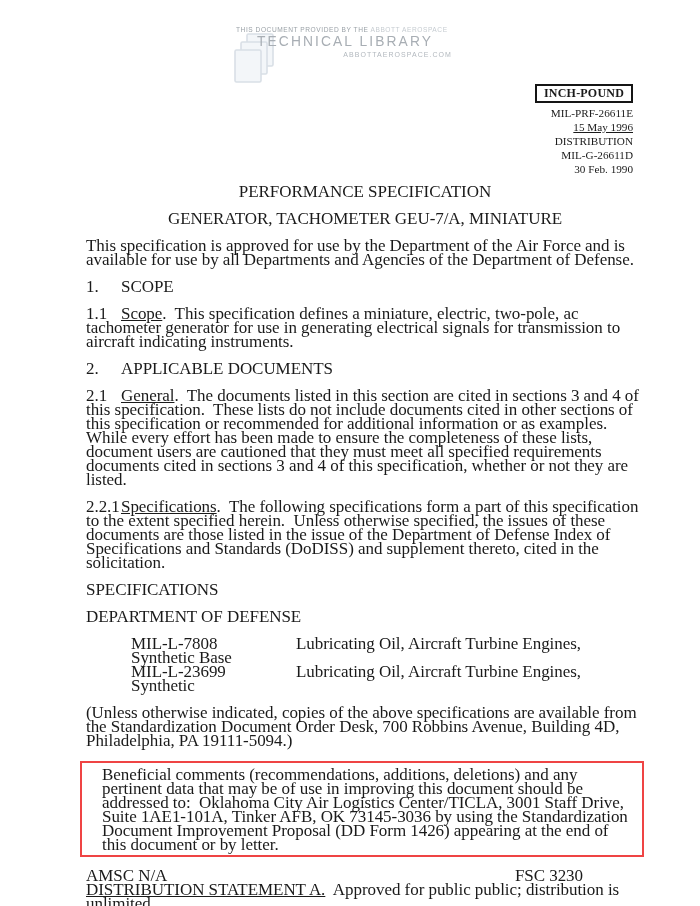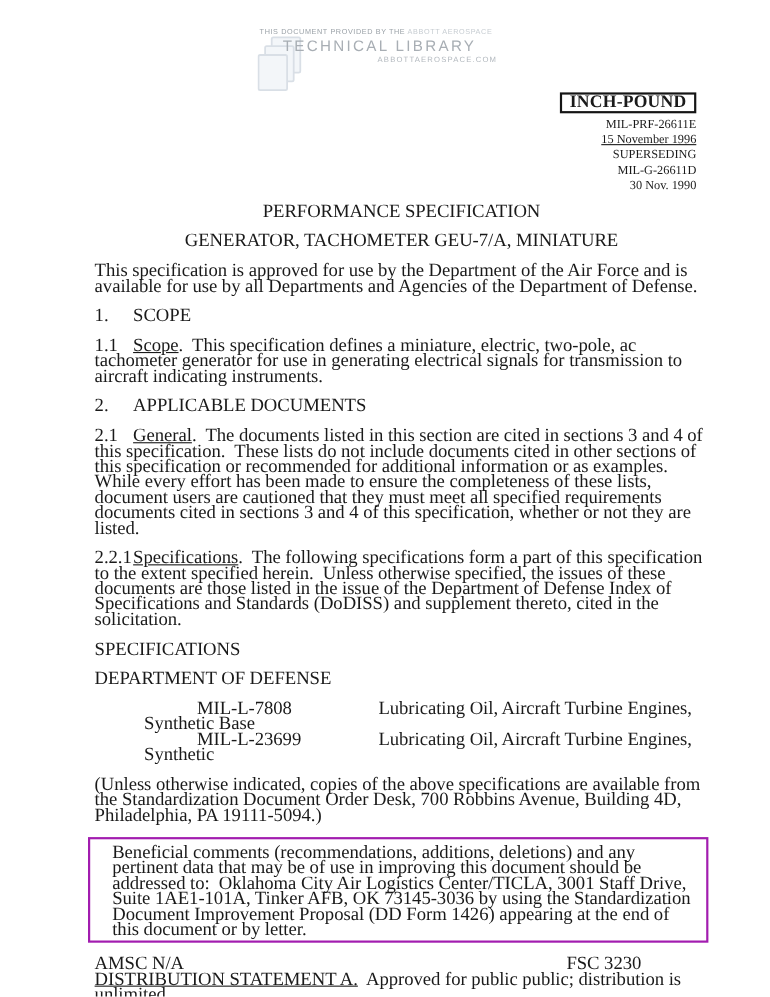--- a/index.html
+++ b/index.html
@@ -18,35 +18,35 @@
   .wm-line1 .brand { color:#c6ccd1; }
   .wm-line2 { font-size:13.8px; letter-spacing:2.1px; color:#a8aeb4; margin-top:1px;
               margin-left:21px; white-space:nowrap; }
   .wm-line3 { font-size:7px; letter-spacing:1.05px; color:#b2b8be; text-align:right;
               margin-top:2px; padding-right:8px; }
 
   
   .idblock { position:absolute; top:84px; right:67px; text-align:right;
              font-size:11.2px; line-height:14px; }
   .inchpound { display:inline-block; border:2px solid #151515; font-weight:bold;
-               font-size:16px; letter-spacing:0.2px; padding:0 7px 1px 7px; margin-bottom:3px; }
+               font-size:12px; letter-spacing:0.2px; padding:0 7px 1px 7px; margin-bottom:3px; }
   .ul { text-decoration:underline; text-underline-offset:1px; }
 
   
   .content { position:absolute; top:185px; left:86px; width:558px;
              font-size:17px; line-height:14px; letter-spacing:-0.05px; }
   .content p { margin:0 0 13px 0; white-space:pre-wrap; }
   .center { text-align:center; }
   .num { display:inline-block; min-width:35px; }
   .lead { text-decoration:underline; text-underline-offset:1px; }
   .indent1 { margin-left:35px; }
   .spec-list { margin:0 0 13px 45px; }
   .spec-row { white-space:pre-wrap; }
-  .spec-id { display:inline-block; width:165px;margin-left:48px; }
-  .cbox { border:2px solid #a21caf; margin:0 0 12px -6px; padding:5px 12px 3px 20px; }
+  .spec-id { display:inline-block; width:165px; }
+  .cbox { border:2px solid #ef4444; margin:0 0 12px -6px; padding:5px 12px 3px 20px; }
   .cbox p { margin:0; }
   .footrow { display:flex; justify-content:space-between; padding-right:61px; margin:0; }
   .dist { margin:0; white-space:pre-wrap; }
 </style>
 </head>
 <body>
 
 <div class="page">
 
   <header class="wm">
@@ -62,24 +62,24 @@
     <div class="wm-lines">
       <div class="wm-line1"><span>THIS DOCUMENT PROVIDED BY THE</span> <span class="brand">ABBOTT AEROSPACE</span></div>
       <div class="wm-line2">TECHNICAL LIBRARY</div>
       <div class="wm-line3">ABBOTTAEROSPACE.COM</div>
     </div>
   </header>
 
   <aside class="idblock">
     <div><span class="inchpound">INCH-POUND</span></div>
     <div>MIL-PRF-26611E</div>
-    <div class="ul">15 November 1996</div>
-    <div>SUPERSEDING</div>
+    <div class="ul">15 May 1996</div>
+    <div>DISTRIBUTION</div>
     <div>MIL-G-26611D</div>
-    <div>30 Nov. 1990</div>
+    <div>30 Feb. 1990</div>
   </aside>
 
   <main class="content">
     <p class="center">PERFORMANCE SPECIFICATION</p>
     <p class="center">GENERATOR, TACHOMETER GEU-7/A, MINIATURE</p>
 
     <p>This specification is approved for use by the Department of the Air Force and is available for use by all Departments and Agencies of the Department of Defense.</p>
 
     <p><span class="num">1.</span><span>SCOPE</span></p>
 

